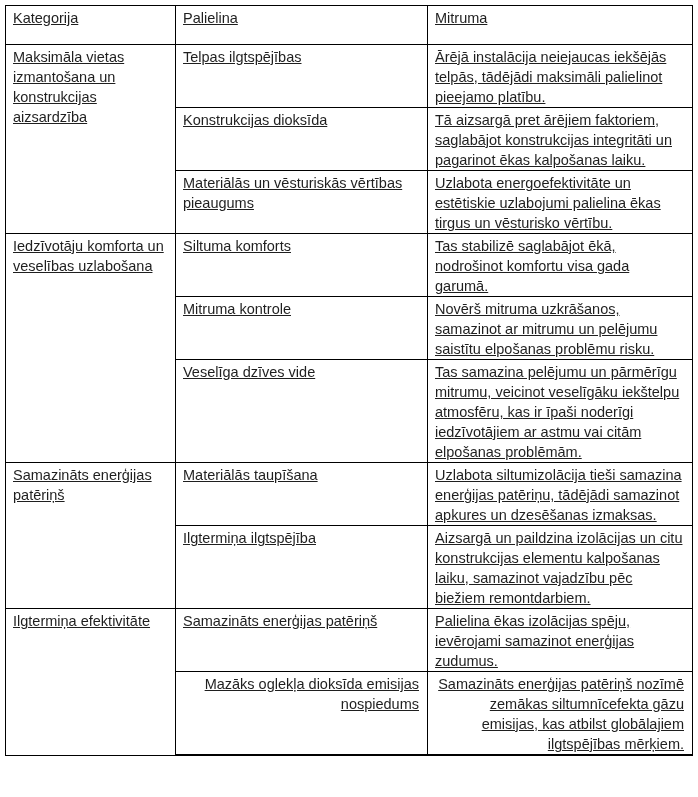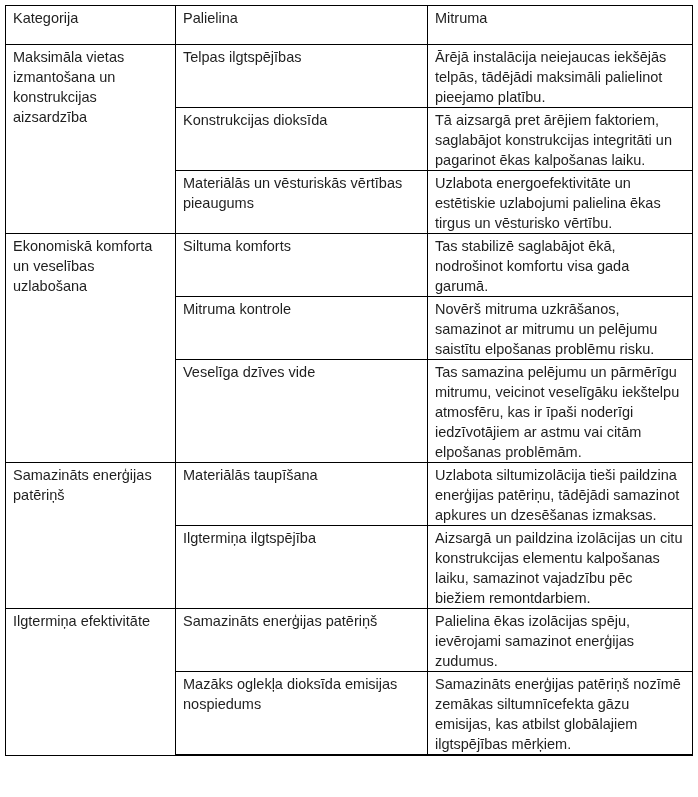--- a/index.html
+++ b/index.html
@@ -28,26 +28,28 @@
   table.benefits td {
     border: 1.5px solid #000000;
     vertical-align: top;
     text-align: left;
     font-weight: normal;
     font-size: 14.5px;
     line-height: 20px;
     padding: 2px 8px 0 7px;
     overflow: hidden;
     word-wrap: break-word;
+    text-decoration: underline;
   }
   table.benefits thead th {
     height: 36px;
   }
   table.benefits tbody tr:last-child td {
     border-bottom: 2.5px solid #000000;
+    text-align: right;
   }
   col.c1 { width: 170px; }
   col.c2 { width: 252px; }
   col.c3 { width: 265px; }
 </style>
 </head>
 <body>
 
 <div class="page">
   <table class="benefits">
@@ -71,36 +73,36 @@
         </tr>
         <tr>
           <td>Konstrukcijas dioksīda</td>
           <td>Tā aizsargā pret ārējiem faktoriem, saglabājot konstrukcijas integritāti un pagarinot ēkas kalpošanas laiku.</td>
         </tr>
         <tr>
           <td>Materiālās un vēsturiskās vērtības pieaugums</td>
           <td>Uzlabota energoefektivitāte un estētiskie uzlabojumi palielina ēkas tirgus un vēsturisko vērtību.</td>
         </tr>
         <tr>
-          <td rowspan="3">Ekonomiskā komforta un veselības uzlabošana</td>
+          <td rowspan="3">Iedzīvotāju komforta un veselības uzlabošana</td>
           <td>Siltuma komforts</td>
           <td>Tas stabilizē saglabājot ēkā, nodrošinot komfortu visa gada garumā.</td>
         </tr>
         <tr>
           <td>Mitruma kontrole</td>
           <td>Novērš mitruma uzkrāšanos, samazinot ar mitrumu un pelējumu saistītu elpošanas problēmu risku.</td>
         </tr>
         <tr>
           <td>Veselīga dzīves vide</td>
           <td>Tas samazina pelējumu un pārmērīgu mitrumu, veicinot veselīgāku iekštelpu atmosfēru, kas ir īpaši noderīgi iedzīvotājiem ar astmu vai citām elpošanas problēmām.</td>
         </tr>
         <tr>
           <td rowspan="2">Samazināts enerģijas patēriņš</td>
           <td>Materiālās taupīšana</td>
-          <td>Uzlabota siltumizolācija tieši paildzina enerģijas patēriņu, tādējādi samazinot apkures un dzesēšanas izmaksas.</td>
+          <td>Uzlabota siltumizolācija tieši samazina enerģijas patēriņu, tādējādi samazinot apkures un dzesēšanas izmaksas.</td>
         </tr>
         <tr>
           <td>Ilgtermiņa ilgtspējība</td>
           <td>Aizsargā un paildzina izolācijas un citu konstrukcijas elementu kalpošanas laiku, samazinot vajadzību pēc biežiem remontdarbiem.</td>
         </tr>
         <tr>
           <td rowspan="2">Ilgtermiņa efektivitāte</td>
           <td>Samazināts enerģijas patēriņš</td>
           <td>Palielina ēkas izolācijas spēju, ievērojami samazinot enerģijas zudumus.</td>
         </tr>

